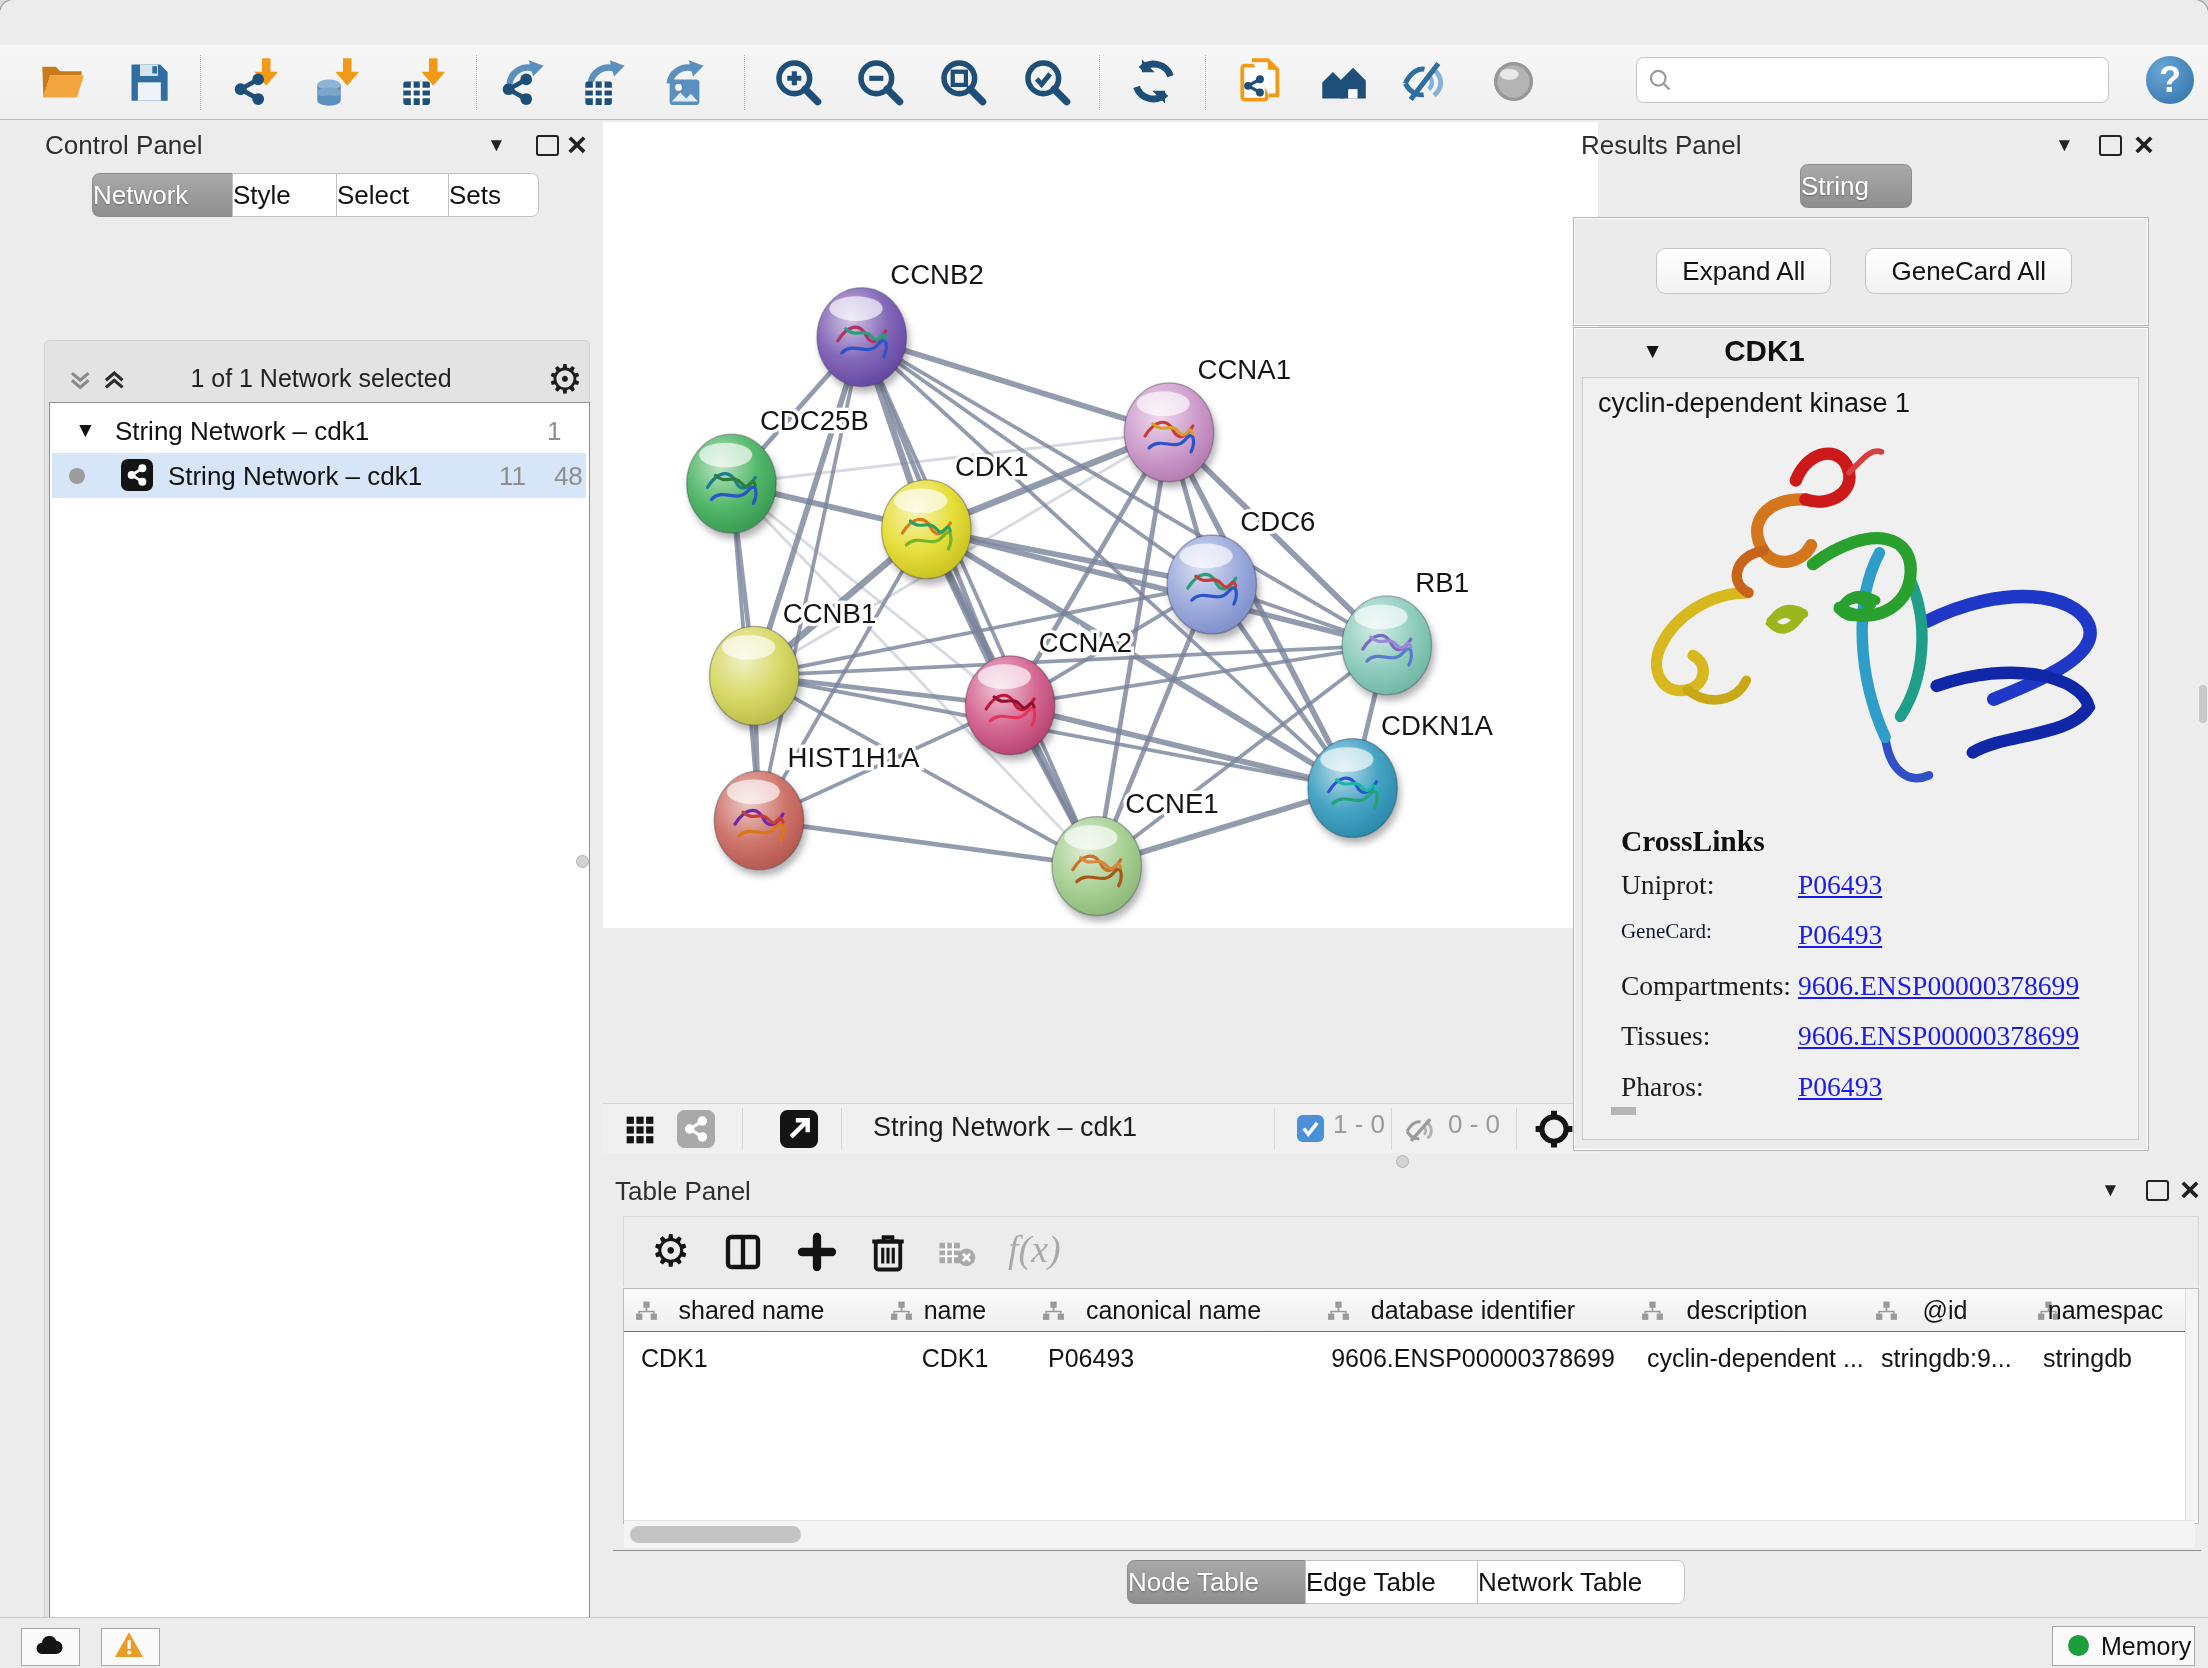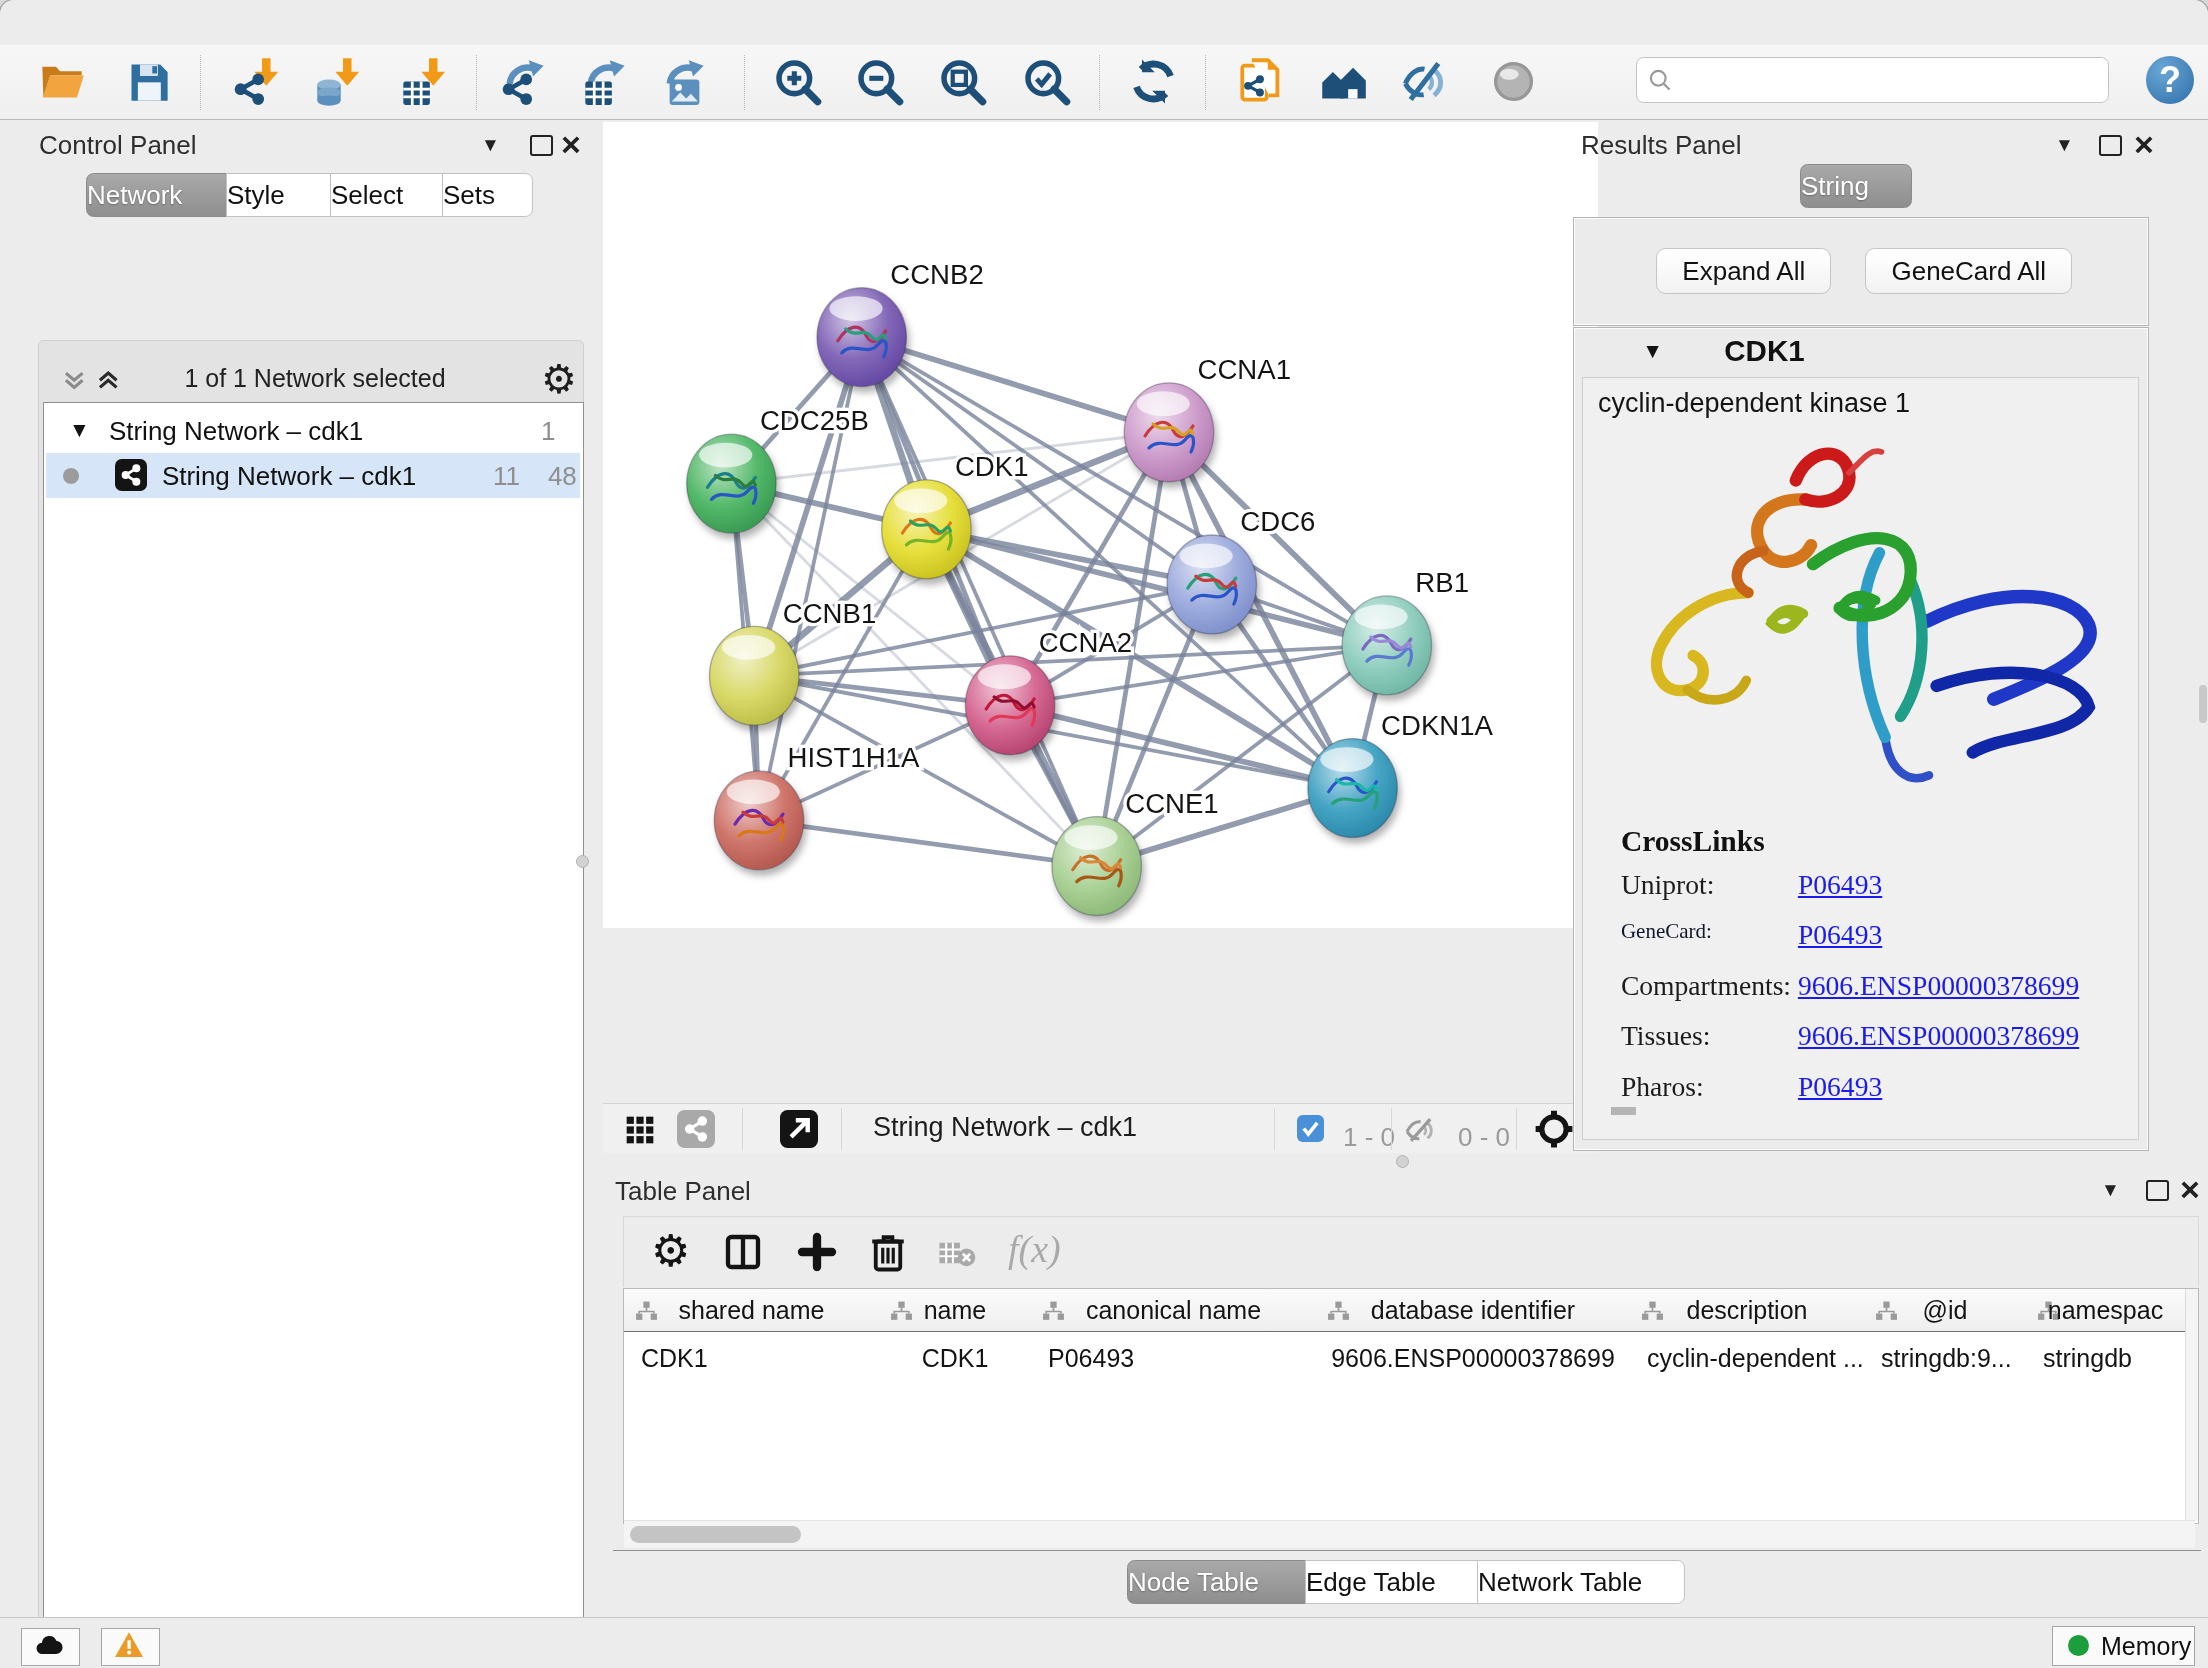--- a/index.html
+++ b/index.html
@@ -42,21 +42,21 @@
   .tree-row .lbl{font-size:26px;color:#111;}
   .tree-count{font-size:26px;color:#8f8f8f;}
   #share-badge{width:32px;height:32px;border-radius:6.7px;background:#141414;}
   
   #net-canvas{left:603px;top:122px;width:995px;height:806px;background:#fff;}
   #net-bottombar{left:603px;top:1103px;width:995px;height:49px;background:#f0f0f0;
                  border-top:1px solid #d2d2d2;}
   .nbb-sep{top:3.8px;width:0;height:42px;border-left:1px solid #d7d7d7;}
   .blackbtn{width:38px;height:38px;border-radius:7.6px;background:#141414;top:5.7px;}
   .graybtn{width:38px;height:38px;border-radius:7.6px;background:#a9a9a9;top:5.7px;}
-  .count-txt{font-size:26px;color:#9a9a9a;top:18px;margin-left:10px;}
+  .count-txt{font-size:26px;color:#9a9a9a;top:5px;}
   
   .rp-box{background:#ebebeb;border:1.9px solid #b5b5b5;box-shadow:inset 0 0 0 1px #fdfdfd;}
   .rp-btn{background:linear-gradient(#ffffff,#f2f2f2);border:1px solid #c4c4c4;border-radius:9.5px;
           font-size:26px;color:#111;text-align:center;}
   .serif{font-family:"Liberation Serif",serif;}
   .xlink{color:#1b1bee;text-decoration:underline;}
   
   #tp-toolbar{left:623px;top:1216px;width:1574px;height:70px;background:#ececec;
               border:1px solid #d8d8d8;border-bottom:none;}
   #tbl{left:623px;top:1288px;width:1574px;height:234px;background:#fff;border:1px solid #b9b9b9;}
@@ -215,21 +215,21 @@
           <path d="M14 9.3c1 .9 1.5 2 1.5 3.2s-.5 2.3-1.5 3.2" fill="none" stroke="#84b1d8" stroke-width="2"></path>
           <path d="M5.5 20.5L18.5 3.5" stroke="#2f6f9f" stroke-width="2.4"></path>
         </svg></div>
       <div class="abs" style="left: 1488px; top: 11.4px; width: 51px; height: 51px;"><svg viewBox="0 0 24 24" style="width:51px;height:51px">
           <circle cx="12" cy="12" r="8.4" fill="#b4b4b4"></circle>
           <ellipse cx="10" cy="8.6" rx="4.4" ry="2.6" fill="#e8e8e8"></ellipse>
           <circle cx="12" cy="12" r="8.4" fill="none" stroke="#979797" stroke-width="1.6"></circle>
         </svg></div>
     </div>
 
-  <div class="abs" style="left:19px;top:119px;width:558px;height:1484px">
+  <div class="abs" style="left:25px;top:119px;width:558px;height:1484px">
     <span class="abs panel-title" style="left:20px;top:11.4px">Control Panel</span>
     <span class="abs hdr-tri" style="left:462px;top:15px">▼</span>
     <div class="abs hdr-float" style="left:511px;top:16px"></div>
     <span class="abs hdr-close" style="left:542px;top:16px">×</span>
     <div id="cp-tabs"></div>
     <div id="cp-inner" class="abs">
 
       <svg class="abs" style="left:21px;top:25px;width:28.5px;height:28.5px" viewBox="0 0 24 24">
         <path d="M5 6l7 6 7-6M5 12l7 6 7-6" fill="none" stroke="#8a8a8a" stroke-width="2.6"></path>
       </svg>

